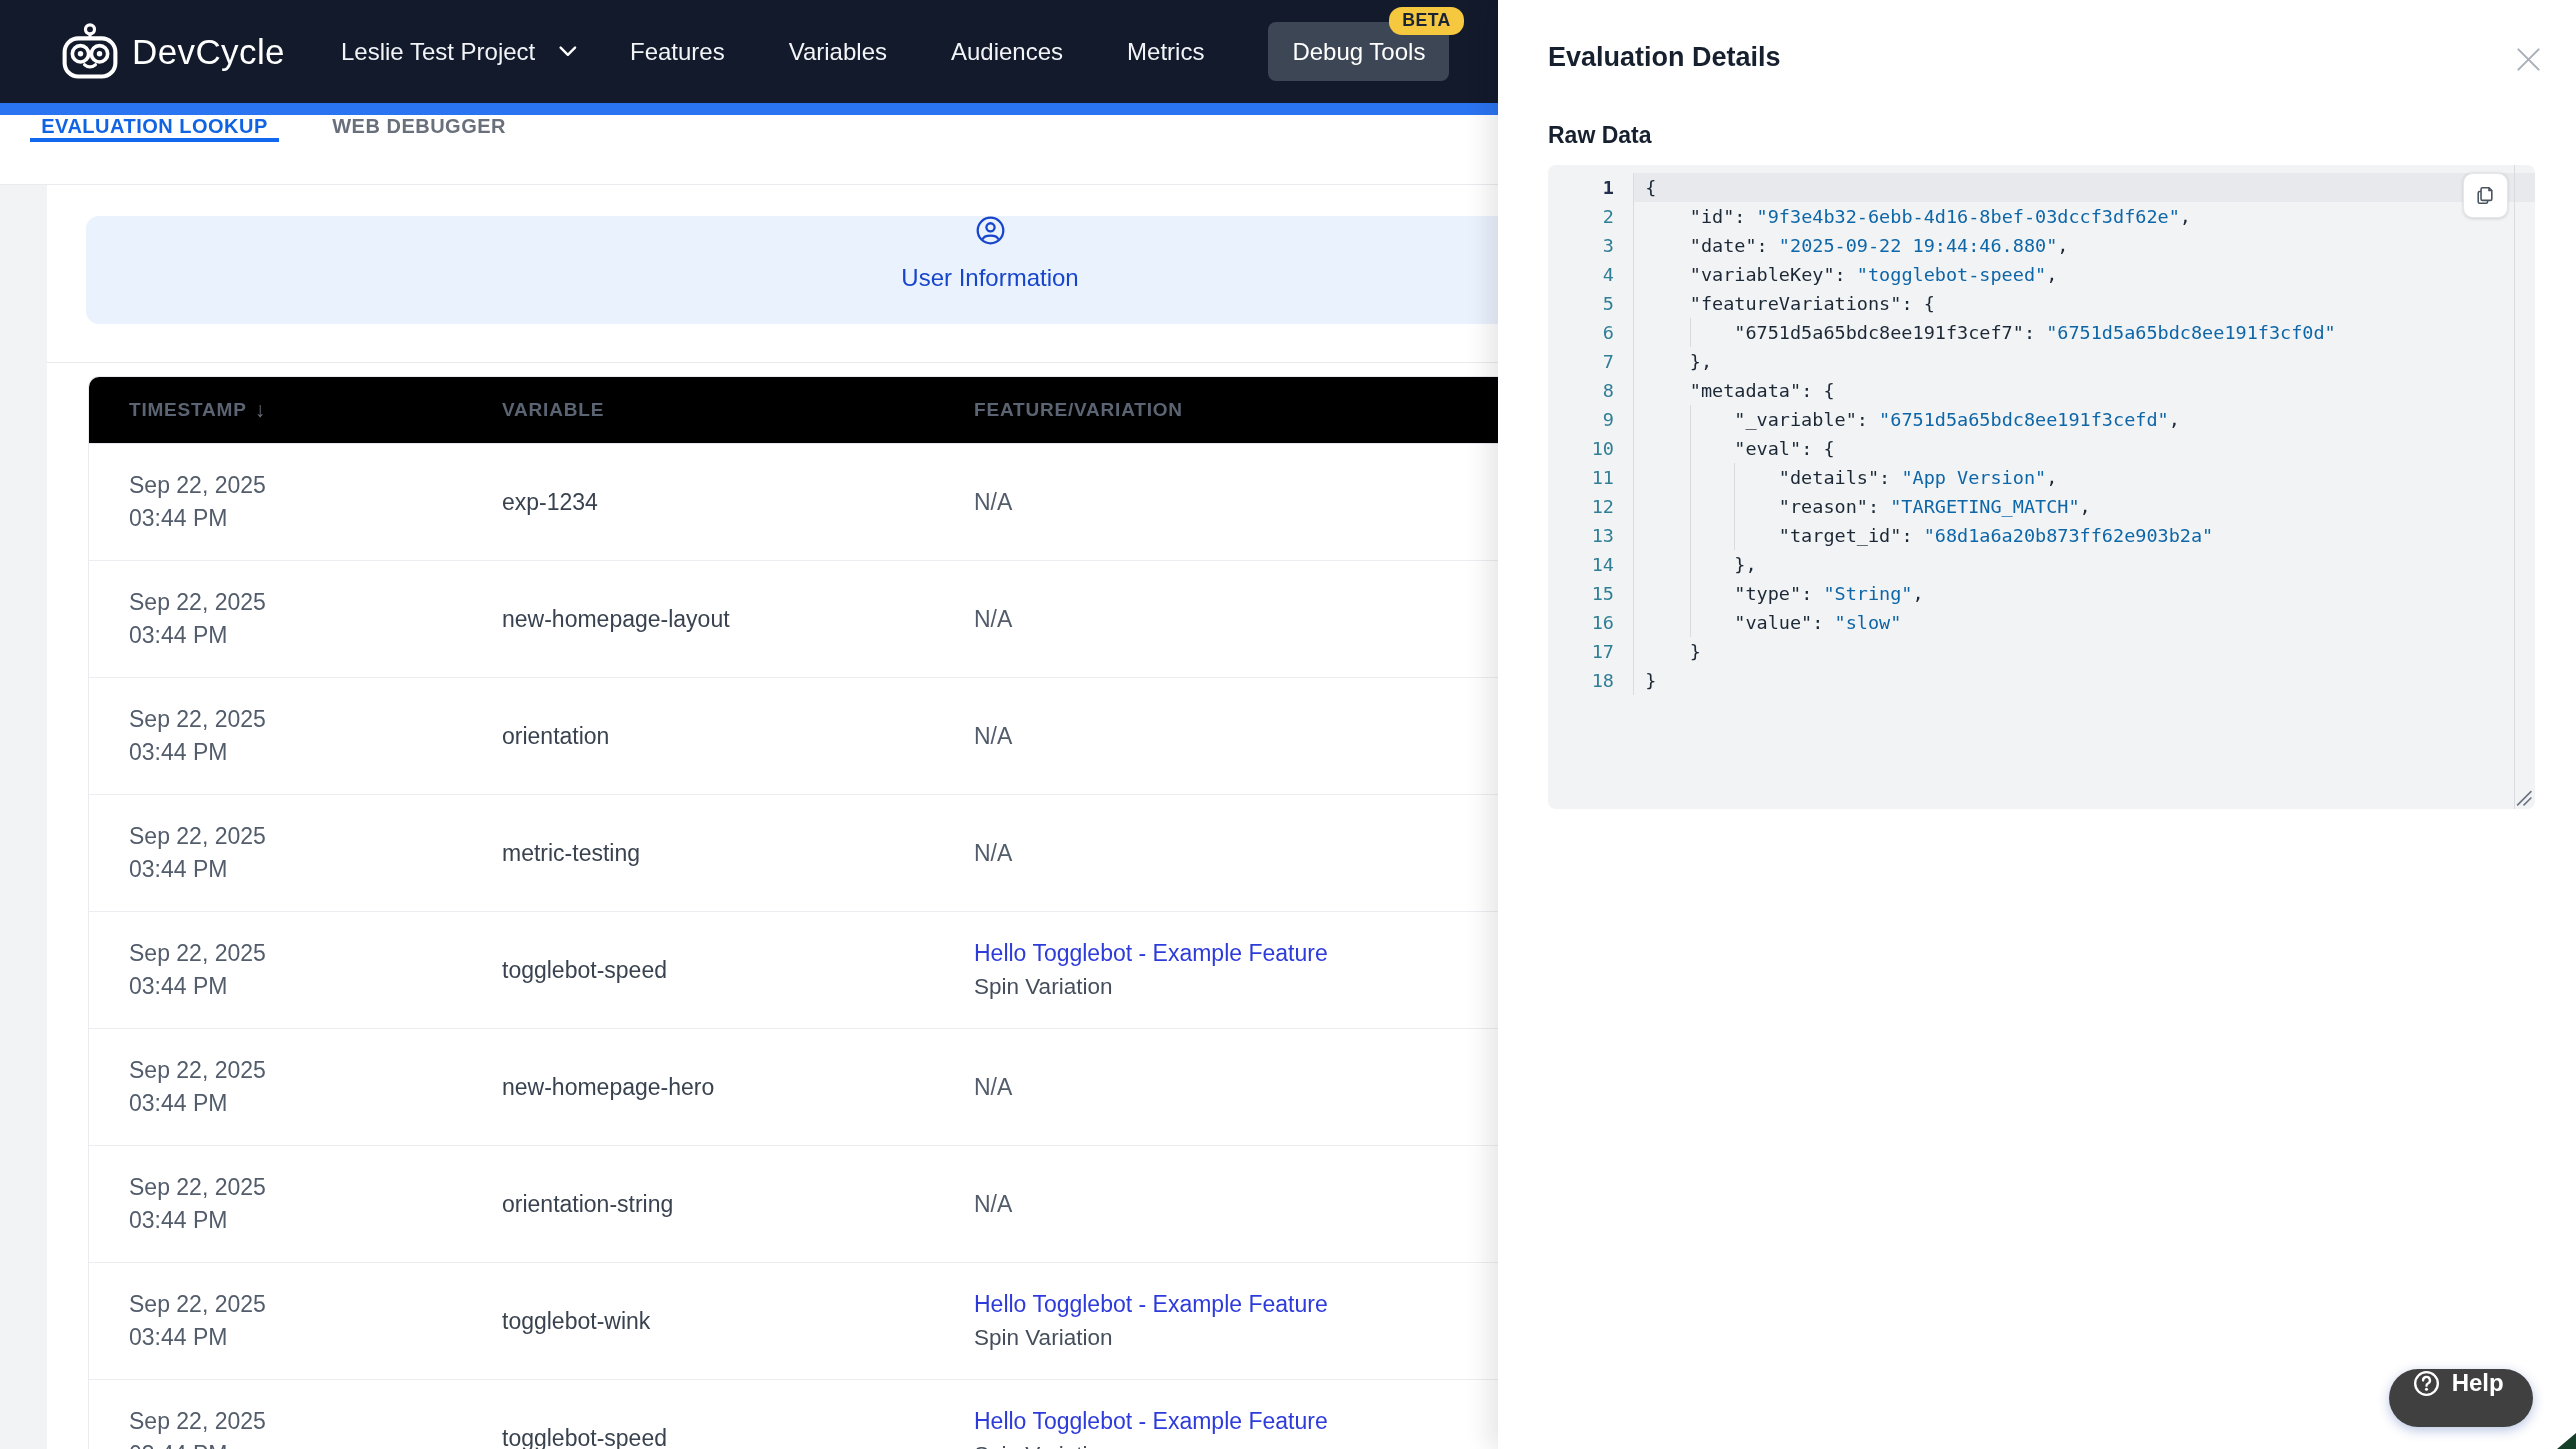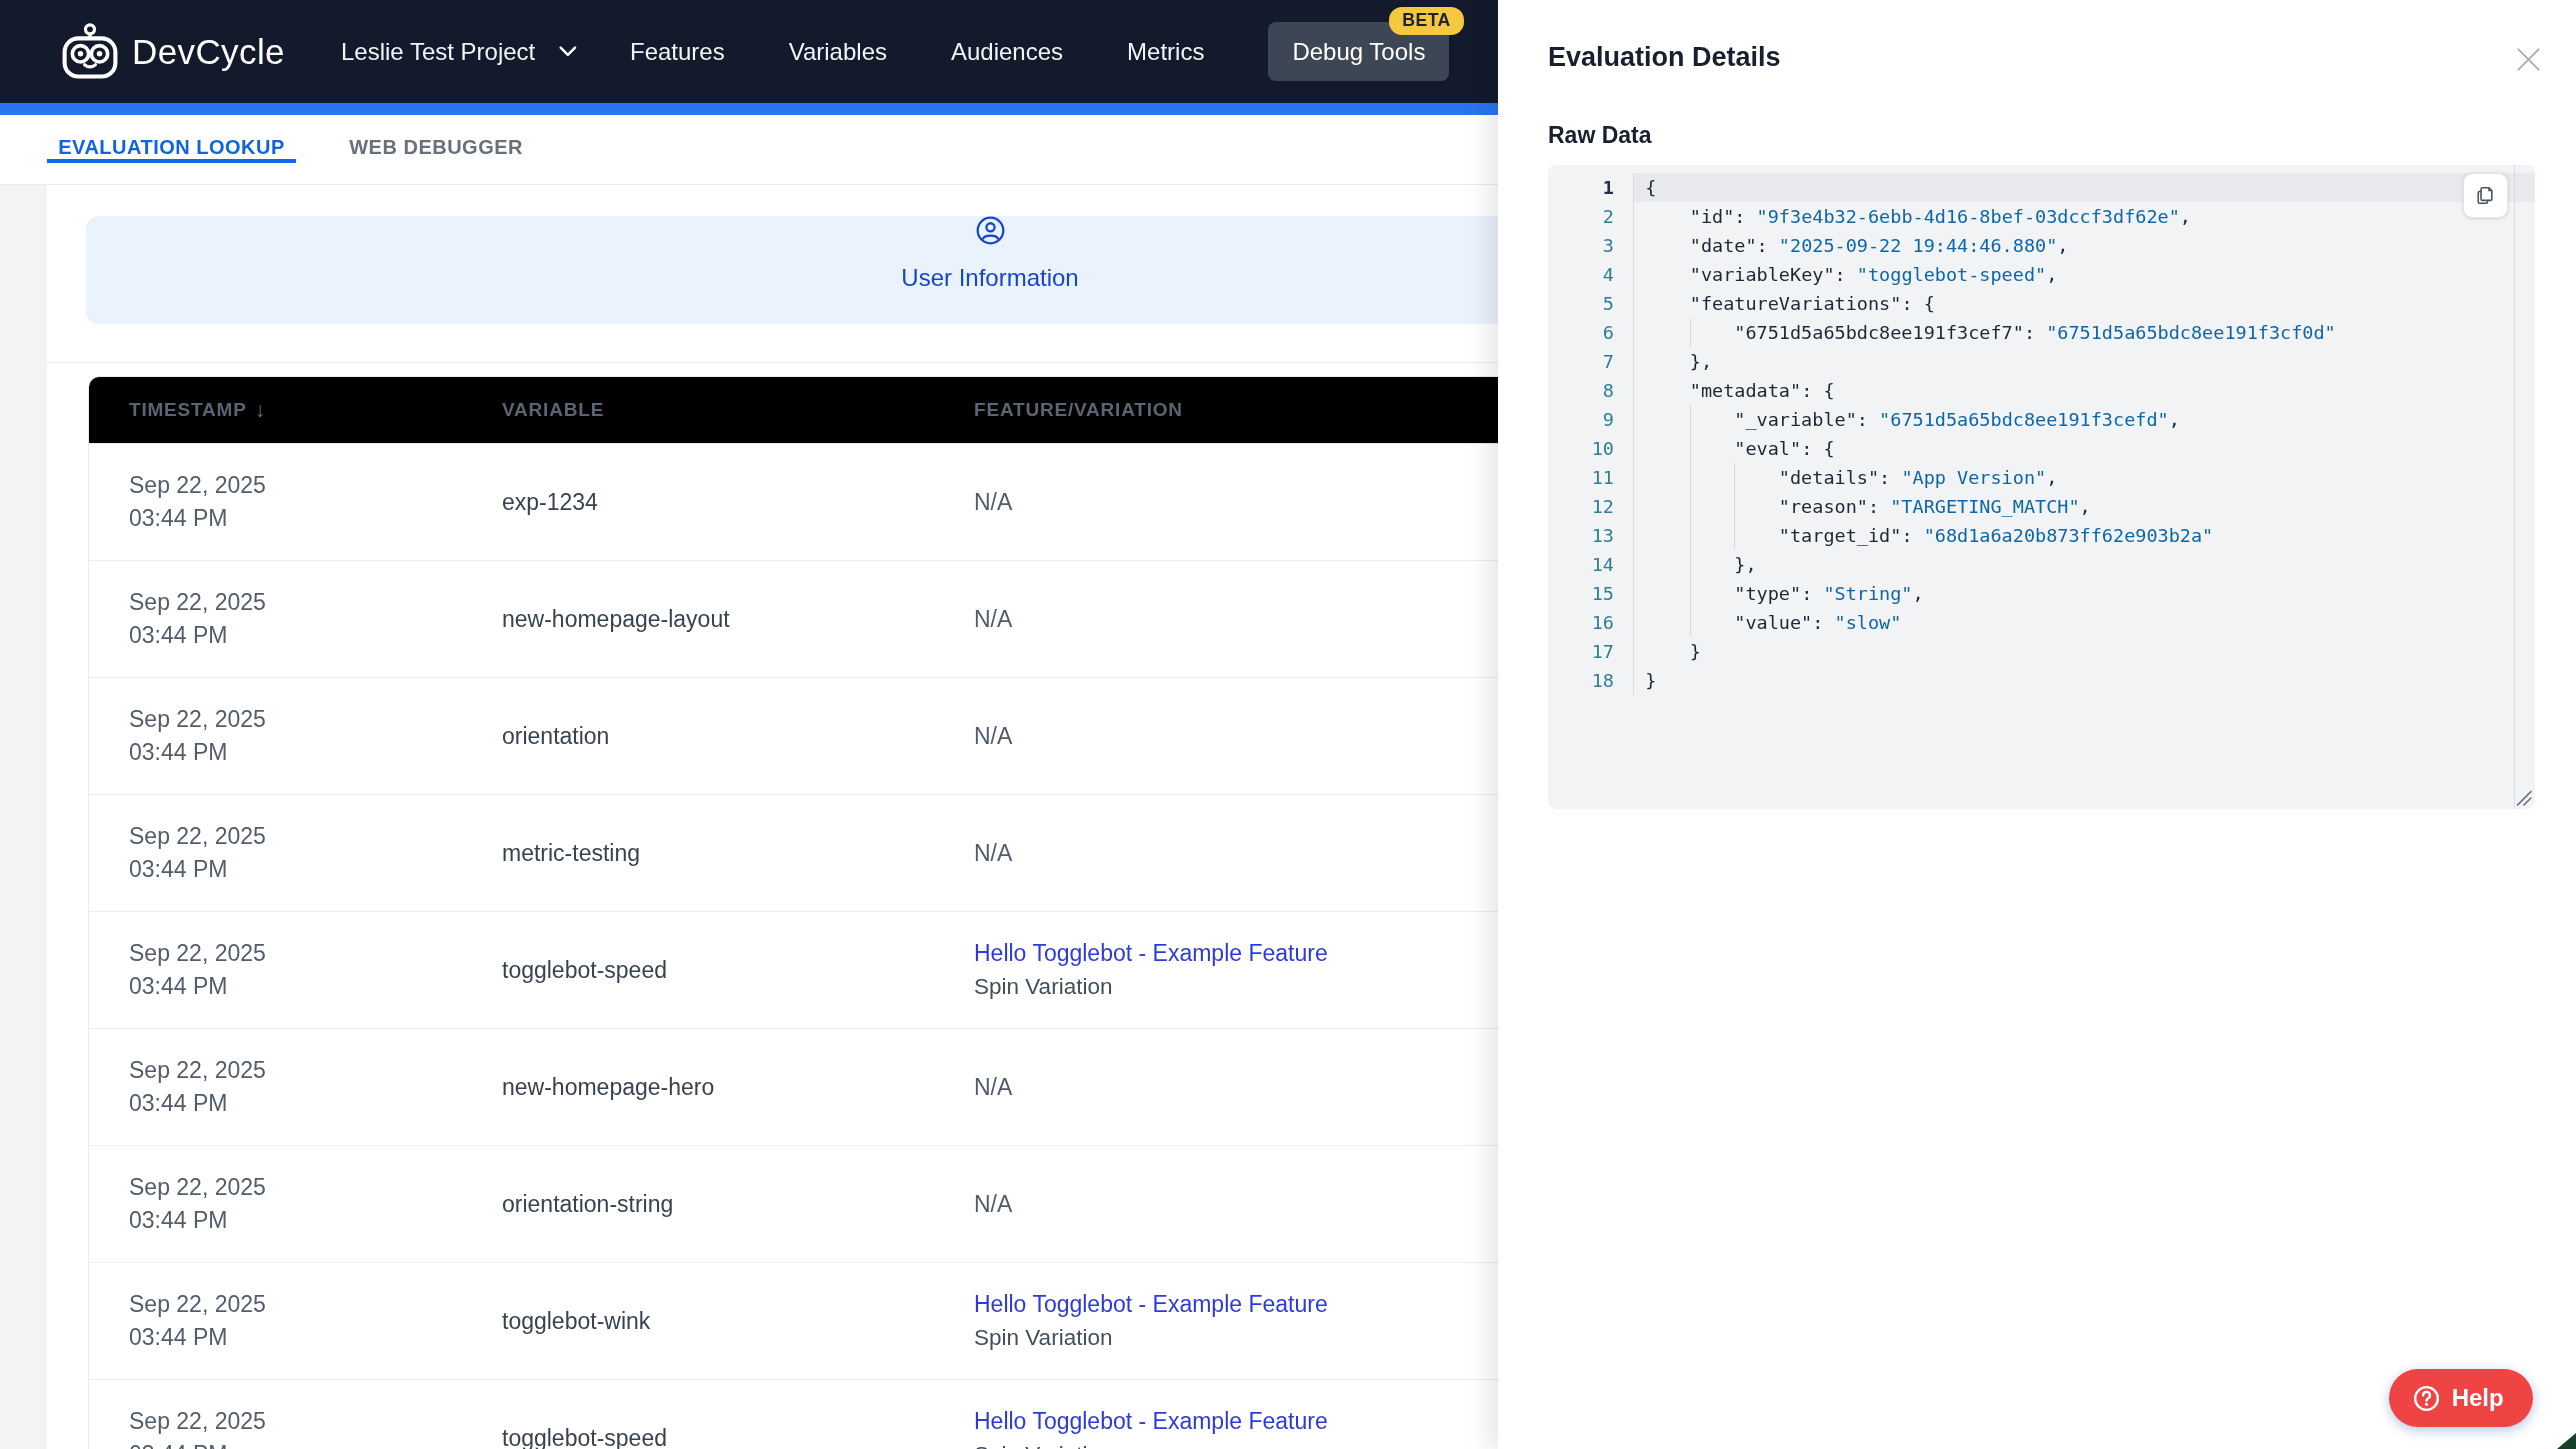--- a/index.html
+++ b/index.html
@@ -19,22 +19,22 @@
     color: #fff; font-size: 24px; font-weight: 500; padding: 15.2px 24px; cursor: pointer;
     font-family: inherit; }
   .beta-badge { position: absolute; top: -15.2px; right: -14.4px; background: #f6c83f;
     color: #1b2434; font-size: 17.7px; font-weight: 700; padding: 3.2px 13px 4px;
     border-radius: 13px; letter-spacing: 0.4px; }
   .accentbar { position: absolute; left: 0; top: 103px; width: 2576px; height: 12px;
     background: #2b74f1; z-index: 1; }
 
   
   .tabbar { position: absolute; left: 0; top: 115px; width: 2576px; height: 70px;
-    background: #fff; border-bottom: 0.8px solid #e9ebee; display: flex; align-items: center;
-    padding-left: 47px; }
+    background: #fff; border-bottom: 0.8px solid #e9ebee; display: flex; align-items: flex-start;
+    padding-left: 30px; }
   .tab { display: flex; align-items: center; padding: 0 11.2px; margin-right: 42px;
     font-size: 20px; font-weight: 700; letter-spacing: 0.5px; color: #69707c;
     border-bottom: 4.8px solid transparent; cursor: pointer; }
   .tab.active { color: #1064e3; border-bottom-color: #1267ef; }
 
   
   .left-rail { position: absolute; left: 0; top: 185px; width: 47px; height: 1265px;
     background: #f2f3f5; }
   .user-banner { position: absolute; left: 86px; top: 216px; width: 1765px; height: 108px;
     background: #eaf2fd; border-radius: 13px; display: flex; align-items: center;
@@ -90,21 +90,21 @@
   .lc .s { color: #0d66a8; }
   .copy-btn { position: absolute; top: 8px; right: 27px; width: 45px; height: 45px;
     background: #fff; border: 0.8px solid #e4e6e9; border-radius: 9.6px; cursor: pointer;
     display: flex; align-items: center; justify-content: center;
     box-shadow: 0 0.8px 3.2px rgba(0,0,0,.14); }
   .resize-handle { position: absolute; right: 2.4px; bottom: 2.4px; width: 19px; height: 19px;
     cursor: nwse-resize; }
 
   
   .help-btn { position: absolute; left: 2389px; top: 1369px; height: 58px; padding: 0 29px 0 22.5px;
-    background: #ef4444; border: none; border-radius: 29px; display: flex; align-items: center;
+    background: #404040; border: none; border-radius: 29px; display: flex; align-items: flex-start;
     gap: 11.2px; color: #fff; font-size: 24px; font-weight: 700; cursor: pointer; z-index: 20;
     font-family: inherit; box-shadow: 0 3.2px 11.2px rgba(20,60,160,.3); }
   .corner-sliver { position: absolute; right: 0; bottom: 0; width: 19px; height: 16px;
     background: #17402a; clip-path: polygon(100% 0, 100% 100%, 0 100%); z-index: 21; }
 </style>
 </head>
 <body>
 
 <header class="appbar">
   <div class="brand">

